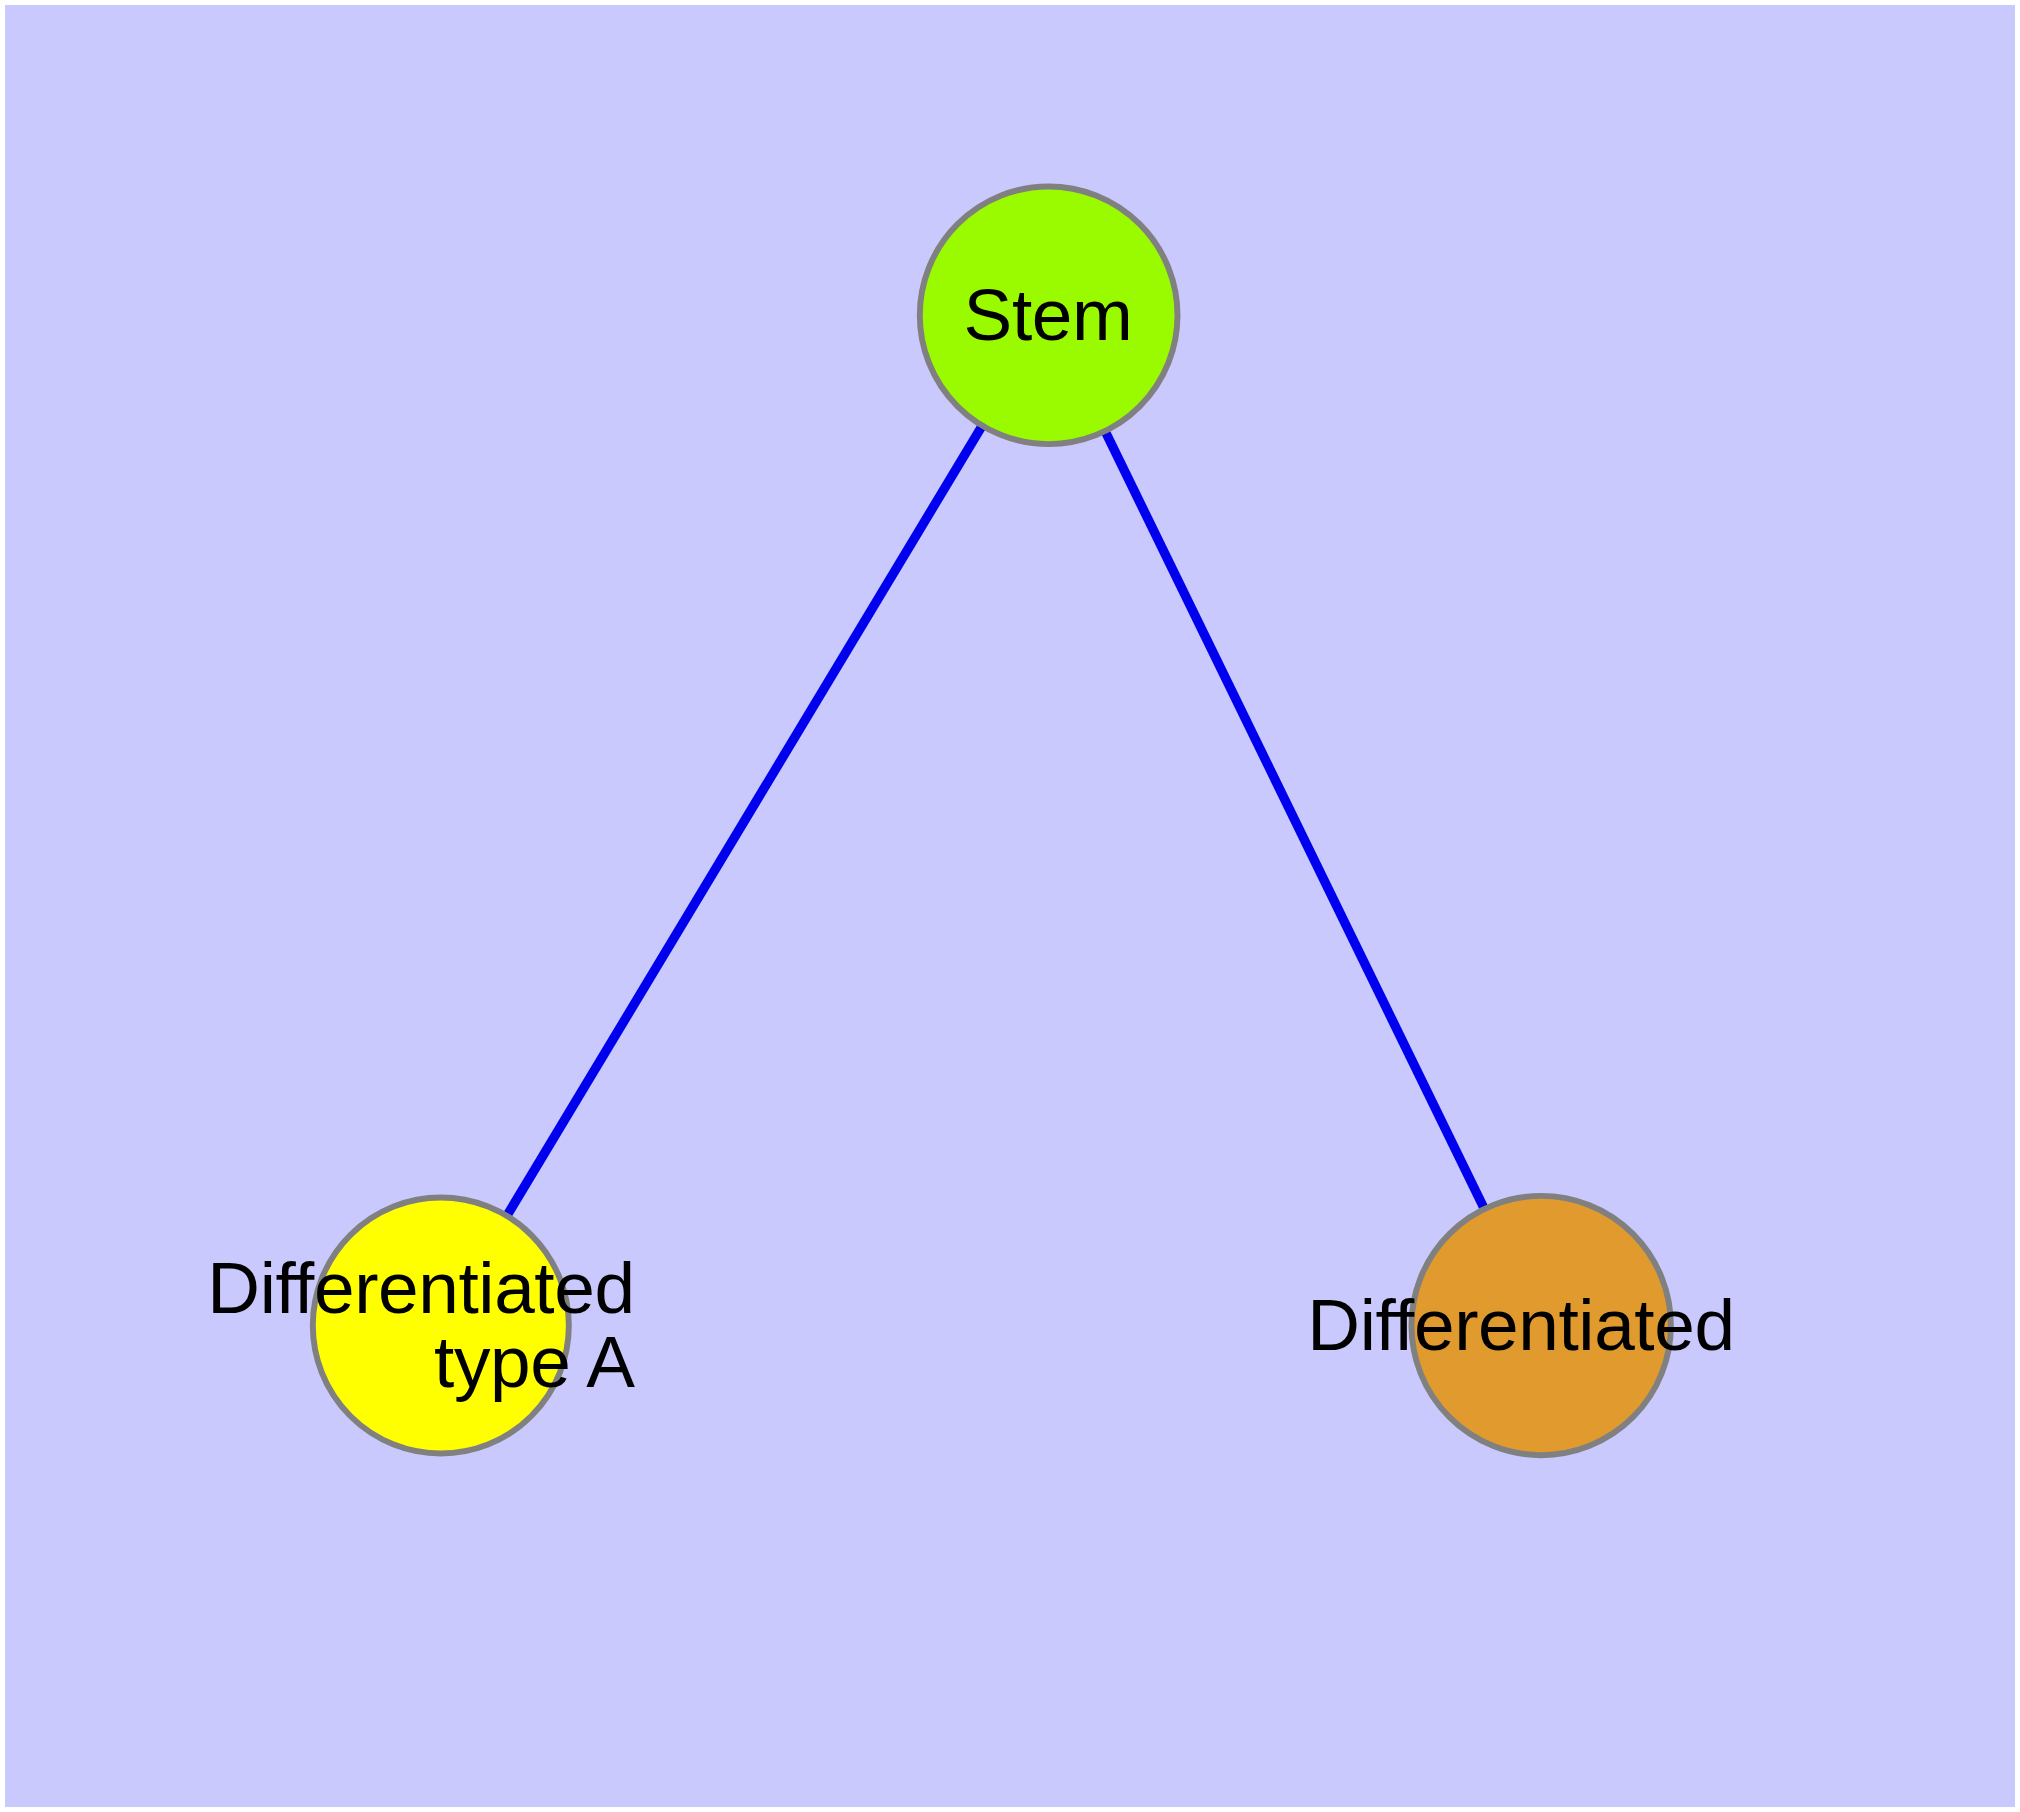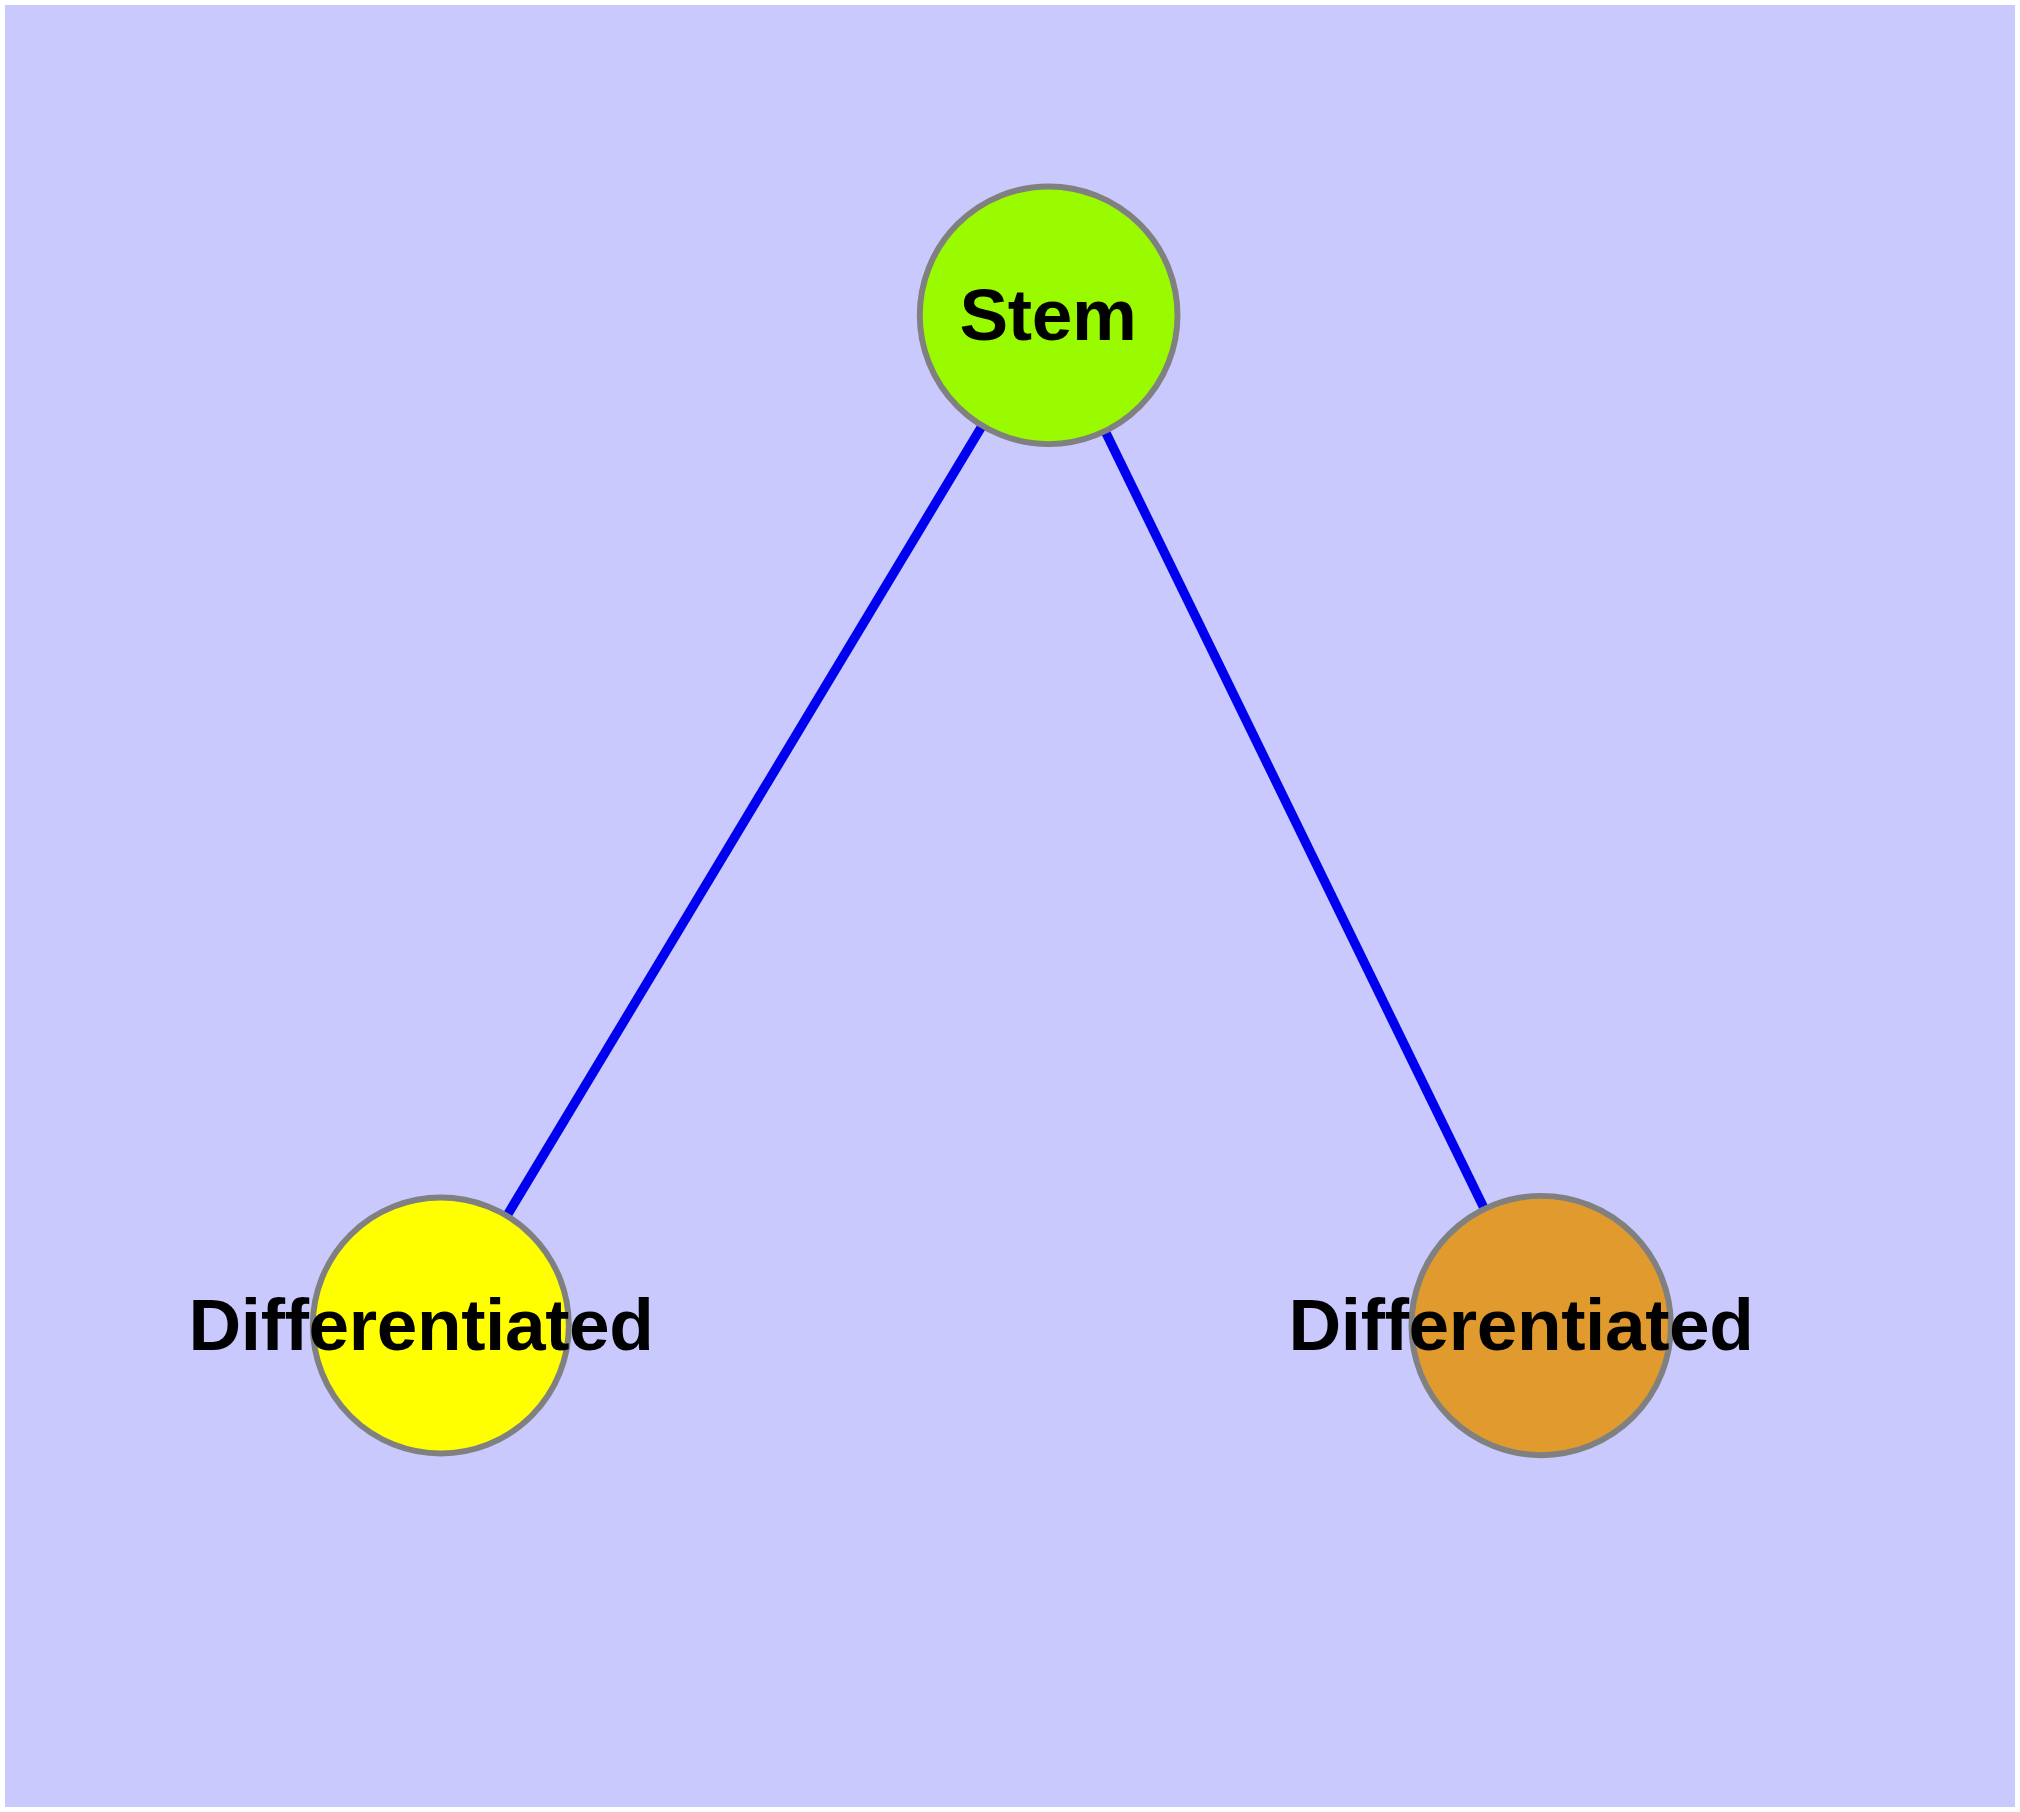--- a/index.html
+++ b/index.html
@@ -27,21 +27,21 @@
   #graph-svg {
     position: absolute;
     left: 0;
     top: 0;
     width: 2021px;
     height: 1812px;
   }
   .node-label {
     position: absolute;
     color: #000000;
-    font-weight: bold;
+    font-weight: normal;
     font-size: 73px;
     line-height: 1.02;
     text-align: right;
     white-space: pre;
     letter-spacing: -0.4px;
     pointer-events: none;
     transform: translate(-50%, -50%);
   }
 </style>
 </head>
@@ -58,18 +58,18 @@
       </g>
     <g id="nodes-layer">
         <circle cx="1237" cy="372" r="152" fill="#9afa00" stroke="#808080" stroke-width="7"></circle>
         <circle cx="520" cy="1564" r="151" fill="#ffff00" stroke="#808080" stroke-width="7"></circle>
         <circle cx="1818" cy="1564" r="153" fill="#e09a2e" stroke="#808080" stroke-width="7"></circle>
       </g>
   </svg>
 
   <div id="labels-layer">
       <div class="node-label" style="left: 1048px; top: 315px; font-size: 73px; color: rgb(0, 0, 0);"><div>Stem</div></div>
-      <div class="node-label" style="left: 421px; top: 1325px; font-size: 73px; color: rgb(0, 0, 0);"><div>Differentiated</div></div>
+      <div class="node-label" style="left: 421px; top: 1325px; font-size: 73px; color: rgb(0, 0, 0);"><div>Differentiated</div><div>type A</div></div>
       <div class="node-label" style="left: 1521px; top: 1325px; font-size: 73px; color: rgb(0, 0, 0);"><div>Differentiated</div></div>
     </div>
 
 </div>
 
 
 </body></html>

